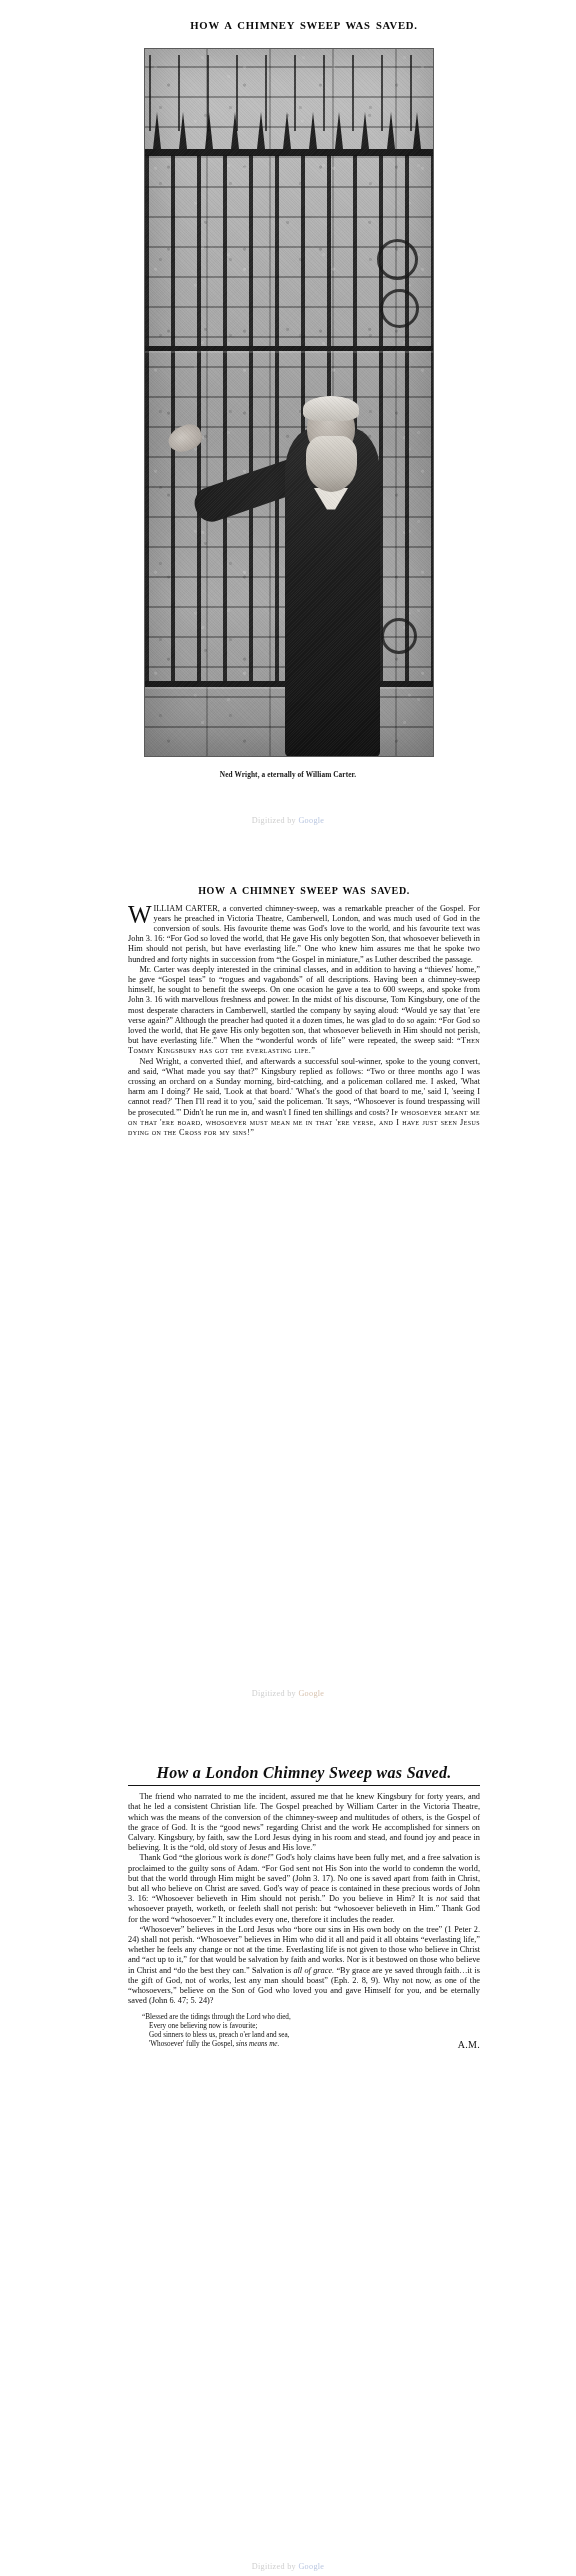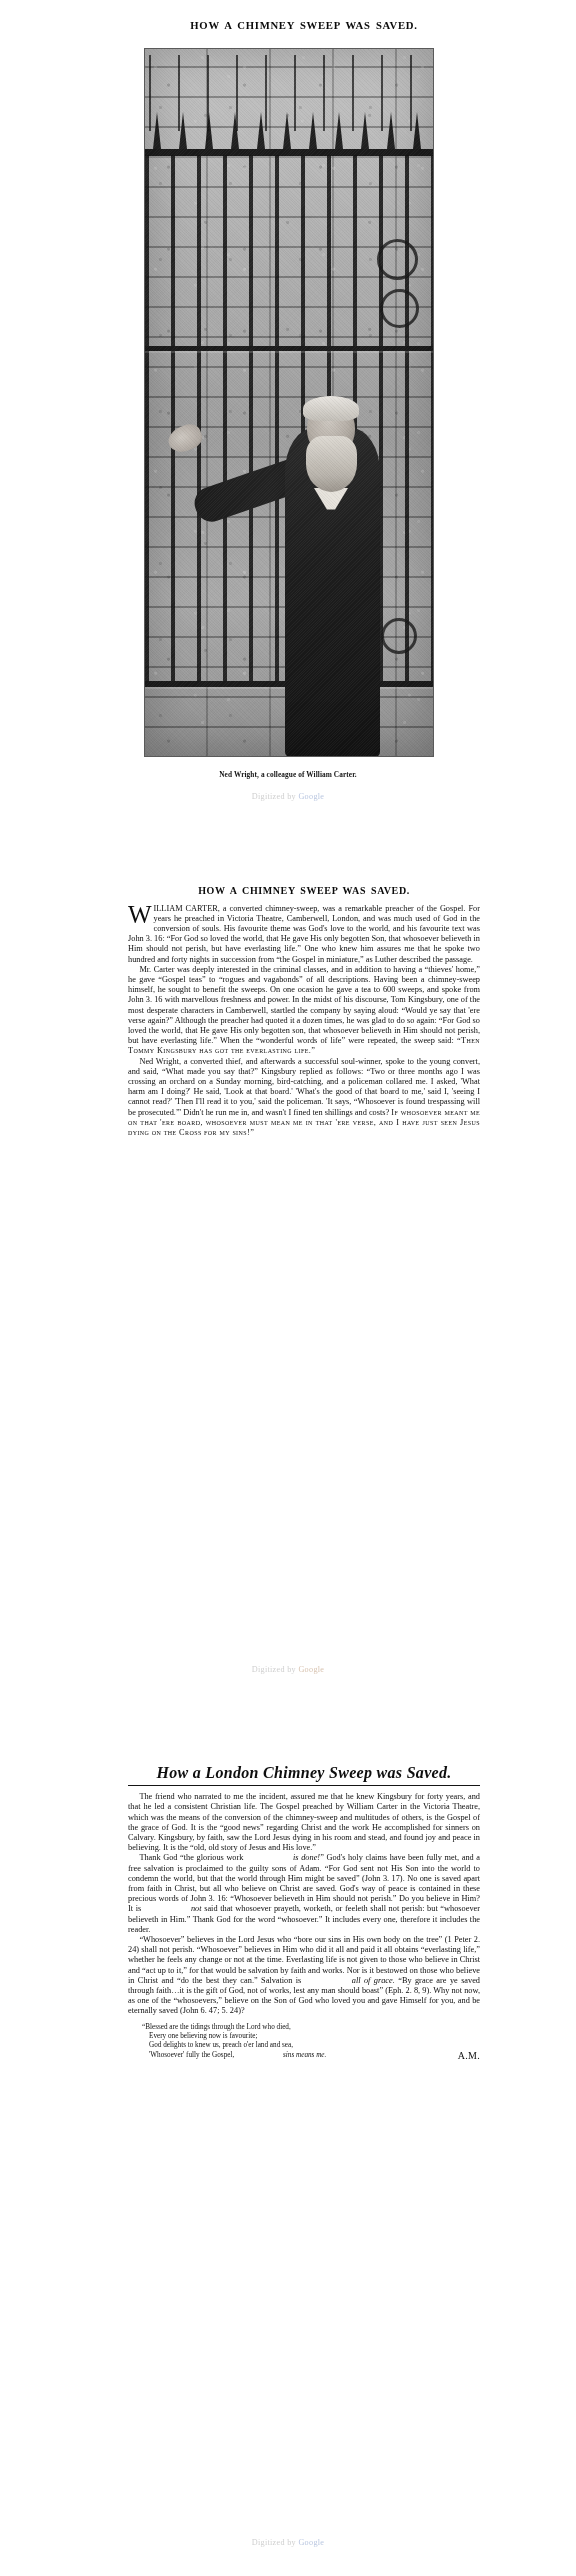--- a/index.html
+++ b/index.html
@@ -262,21 +262,21 @@
     font-size: 25px;
     line-height: 20px;
     font-weight: normal;
     padding: 1.3px 1.3px 0 0;
     margin-right: 0.6px;
   }
   .smallcaps {
     font-variant: small-caps;
     letter-spacing: 0.4px;
   }
-  em.it { font-style: italic; margin-left: 47px; }
+  em.it { font-style: italic; }
 
   .verse {
     font-size: 7.2px;
     line-height: 9.2px;
     margin-top: 6.3px;
     padding-left: 14px;
     color: #101010;
   }
   .verse div { white-space: nowrap; }
   .verse .ind { padding-left: 7px; }
@@ -289,20 +289,21 @@
 
   
   .watermark {
     position: absolute;
     left: 0; width: 576px;
     text-align: center;
     color: #c9c9c9;
     font-size: 8.2px;
     letter-spacing: 0.3px;
     font-family: "Liberation Serif", "DejaVu Serif", serif;
+    margin-top: 24px;
   }
   .watermark .dz { color: #cfcfcf; }
   .watermark .g1 { color: #b9c6e0; }
   .watermark .g2 { color: #d8c3b0; }
 </style>
 </head>
 <body>
 
 <div class="page">
 
@@ -348,21 +349,21 @@
         <div class="man-head"></div>
         <div class="man-hair"></div>
         <div class="man-beard"></div>
       </div>
 
       <div class="photo-grain"></div>
       <div class="photo-vignette"></div>
     </div>
   </div>
 
-  <div class="photo-caption" style="top:770px;">Ned Wright, a colleague of William Carter.</div>
+  <div class="photo-caption" style="top:770px;">Ned Wright, a eternally of William Carter.</div>
 
   <div class="watermark" style="top:792px;">
     <span class="dz">Digitized by</span>
     <span class="g1">Google</span>
   </div>
 
   <div class="scan-block" style="top:885px;">
     <div class="col">
       <div class="article-title">HOW A CHIMNEY SWEEP WAS SAVED.</div>
       <div class="body-text">
@@ -384,21 +385,21 @@
       <div class="rule"></div>
       <div class="body-text">
         <p><span>The friend who narrated to me the incident, assured me that he knew Kingsbury for forty years, and that he led a consistent Christian life. The Gospel preached by William Carter in the Victoria Theatre, which was the means of the conversion of the chimney-sweep and multitudes of others, is the Gospel of the grace of God. It is the “good news” regarding Christ and the work He accomplished for sinners on Calvary. Kingsbury, by faith, saw the Lord Jesus dying in his room and stead, and found joy and peace in believing. It is the “old, old story of Jesus and His love.”</span></p>
         <p><span>Thank God “the glorious work </span><em class="it">is done!</em><span>” God's holy claims have been fully met, and a free salvation is proclaimed to the guilty sons of Adam. “For God sent not His Son into the world to condemn the world, but that the world through Him might be saved” (John 3. 17). No one is saved apart from faith in Christ, but all who believe on Christ are saved. God's way of peace is contained in these precious words of John 3. 16: “Whosoever believeth in Him should not perish.” Do you believe in Him? It is </span><em class="it">not</em><span> said that whosoever prayeth, worketh, or feeleth shall not perish: but “whosoever believeth in Him.” Thank God for the word “whosoever.” It includes every one, therefore it includes the reader.</span></p>
         <p><span>“Whosoever” believes in the Lord Jesus who “bore our sins in His own body on the tree” (1 Peter 2. 24) shall not perish. “Whosoever” believes in Him who did it all and paid it all obtains “everlasting life,” whether he feels any change or not at the time. Everlasting life is not given to those who believe in Christ and “act up to it,” for that would be salvation by faith and works. Nor is it bestowed on those who believe in Christ and “do the best they can.” Salvation is </span><em class="it">all of grace.</em><span> “By grace are ye saved through faith…it is the gift of God, not of works, lest any man should boast” (Eph. 2. 8, 9). Why not now, as one of the “whosoevers,” believe on the Son of God who loved you and gave Himself for you, and be eternally saved (John 6. 47; 5. 24)?</span></p>
       </div>
 
       <div class="verse">
         <div>“Blessed are the tidings through the Lord who died,</div>
         <div class="ind">Every one believing now is favourite;</div>
-        <div class="ind">God delights to knew us, preach o'er land and sea,</div>
+        <div class="ind">God sinners to bless us, preach o'er land and sea,</div>
         <div class="ind"><span class="signature">A.M.</span><span>'Whosoever' fully the Gospel, </span><em class="it">sins means me.</em></div>
       </div>
     </div>
   </div>
 
   <div class="watermark" style="top:2538px;">
     <span class="dz">Digitized by</span>
     <span class="g1">Google</span>
   </div>
 

